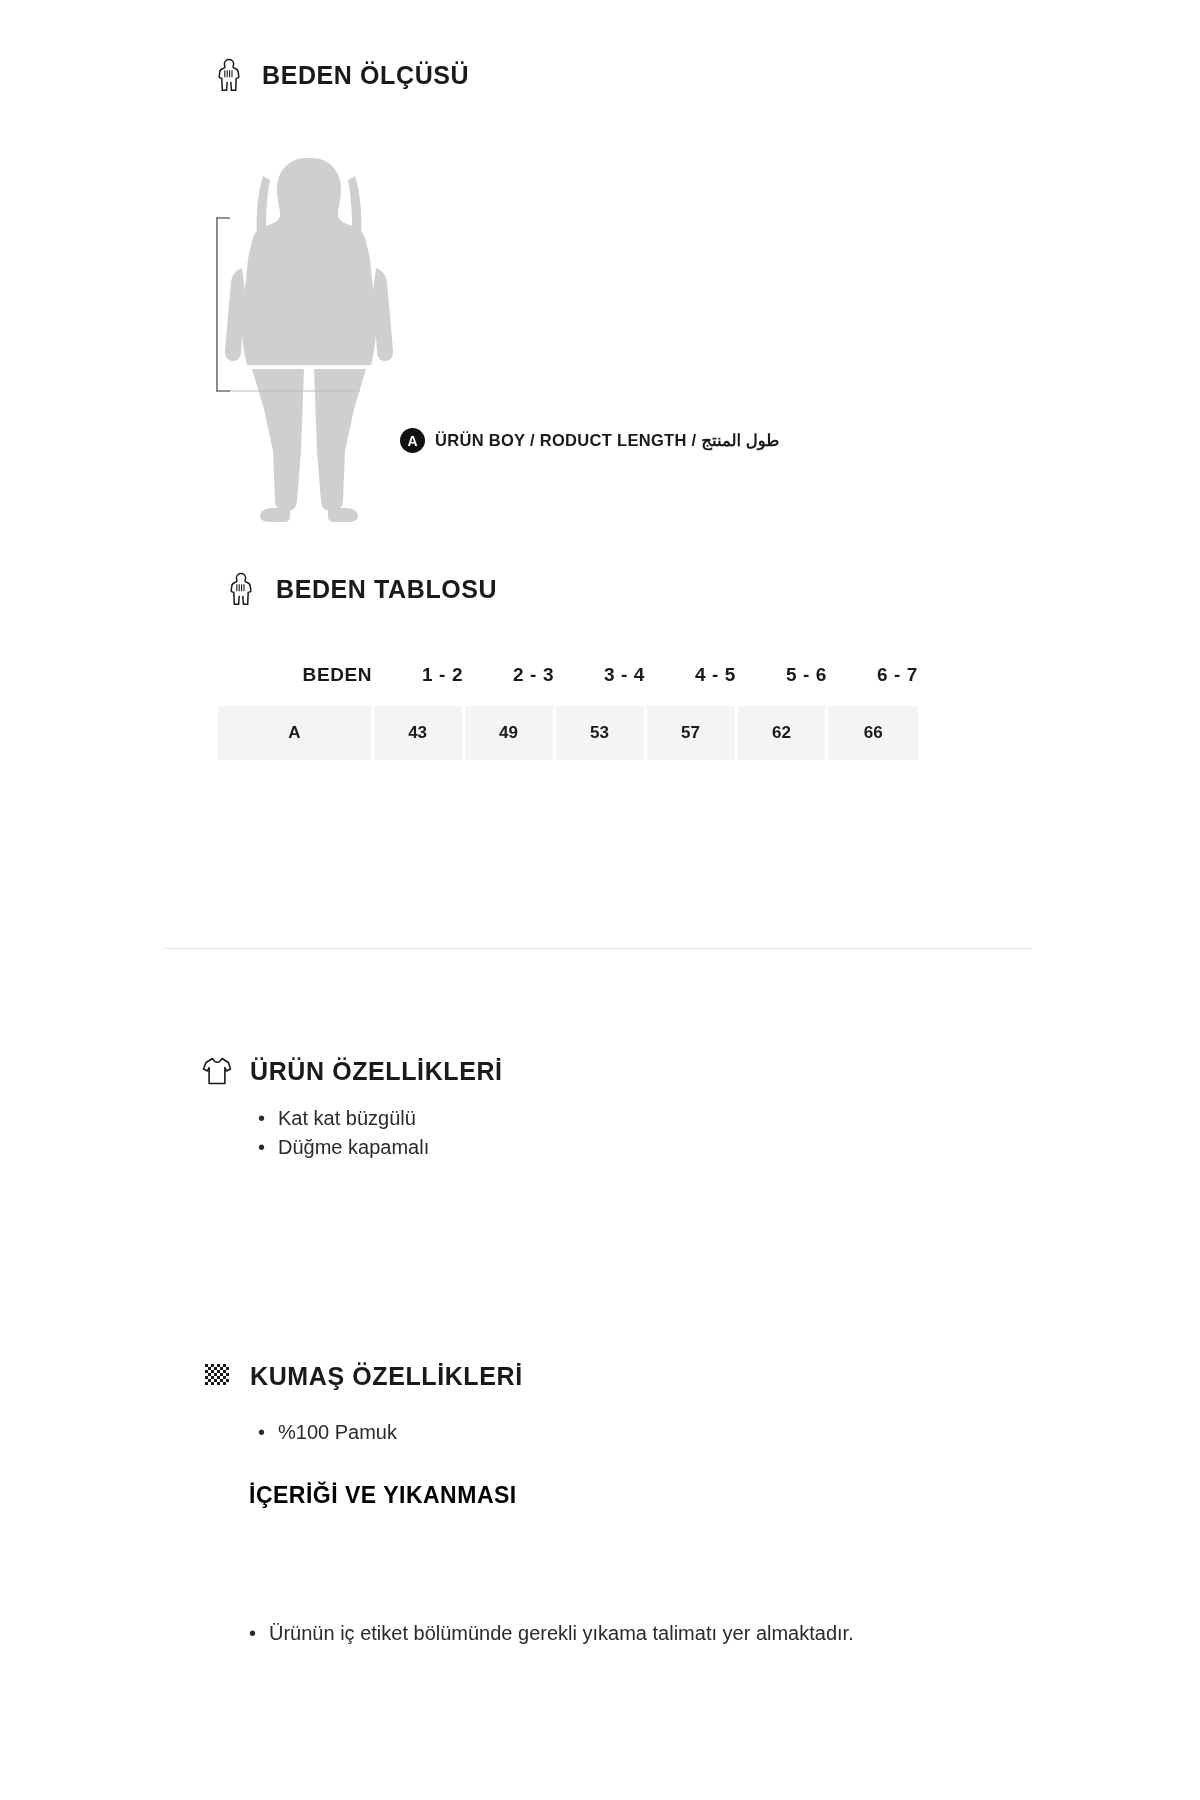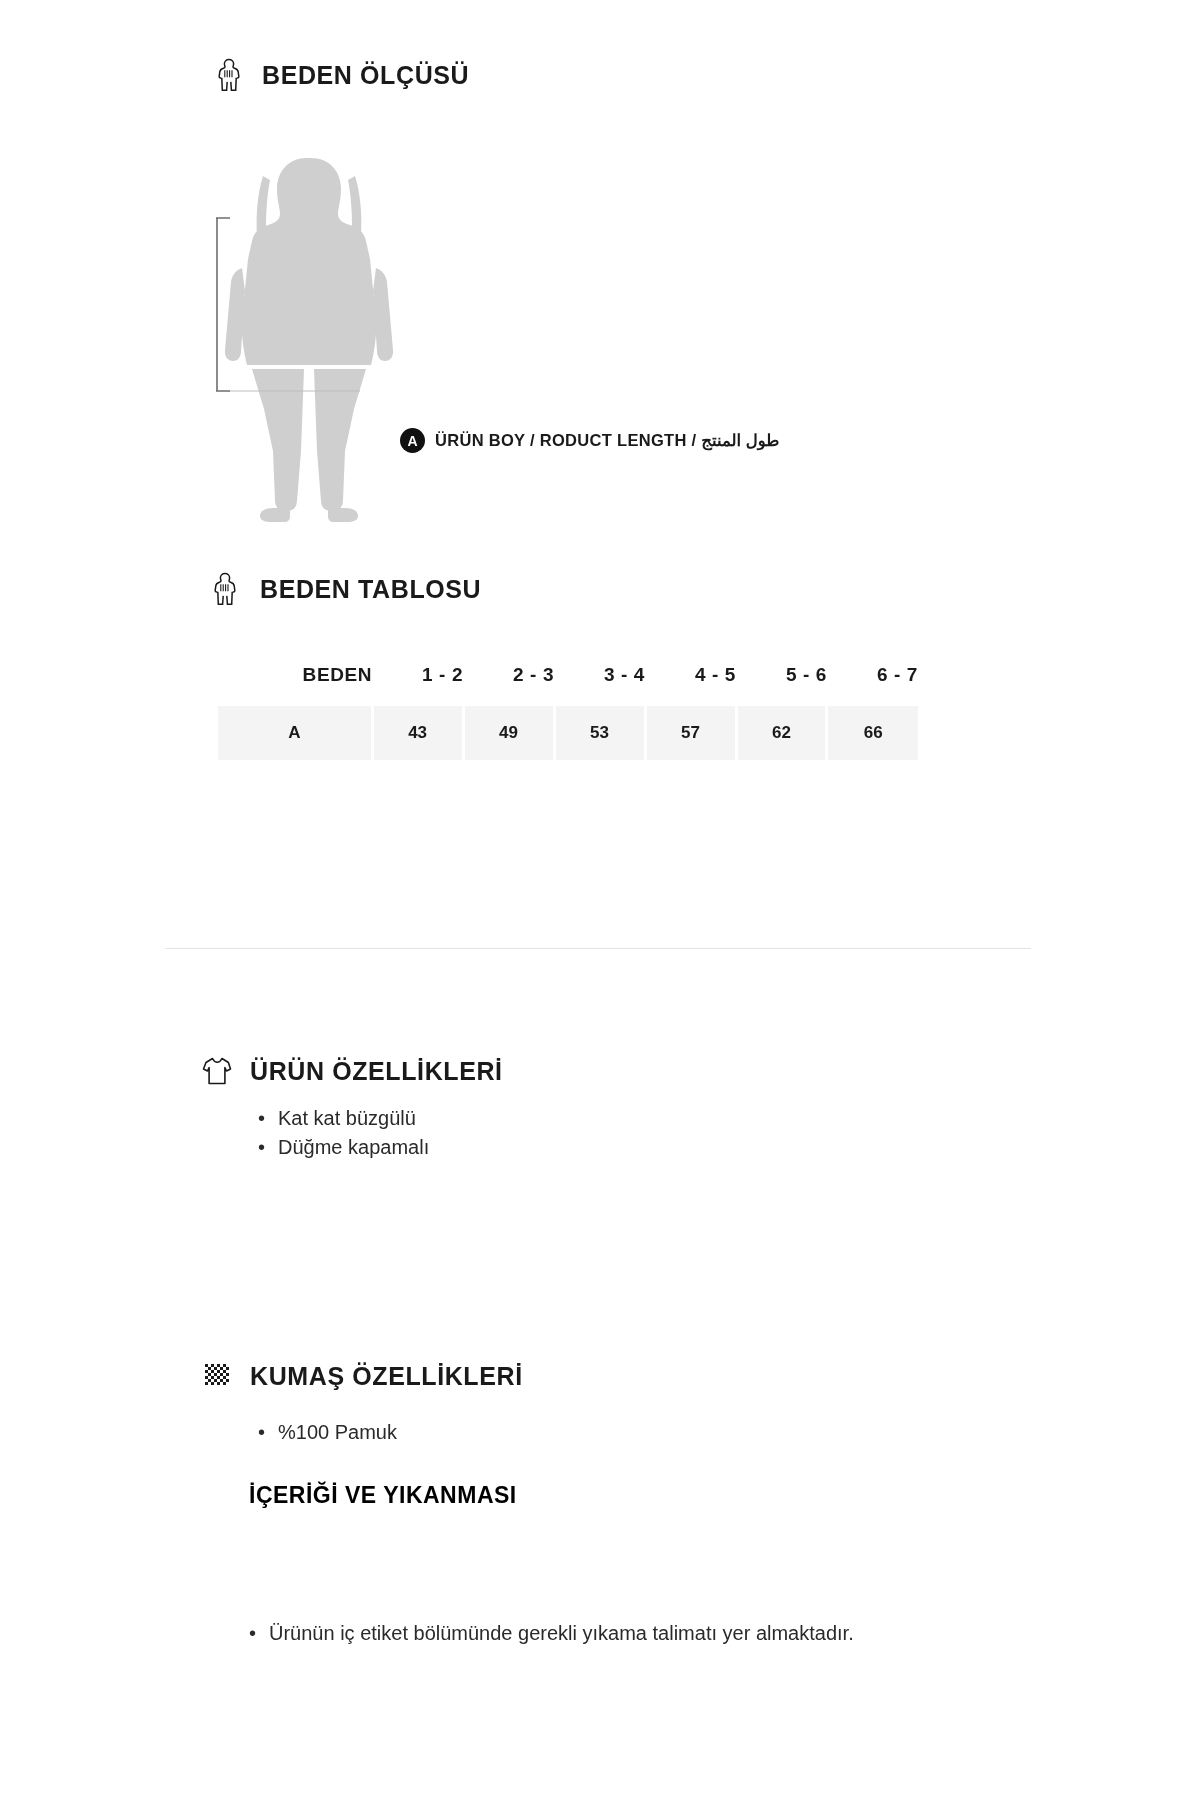--- a/index.html
+++ b/index.html
@@ -83,21 +83,21 @@
   .measure-text {
     font-size: 16.5px;
     font-weight: 600;
     letter-spacing: 0.3px;
     color: #1a1a1a;
   }
 
   
   #beden-tablosu {
     position: absolute;
-    left: 208px;
+    left: 224px;
     top: 570px;
     gap: 18px;
   }
   .size-table {
     position: absolute;
     left: 218px;
     top: 650px;
     width: 700px;
     border-collapse: collapse;
   }

